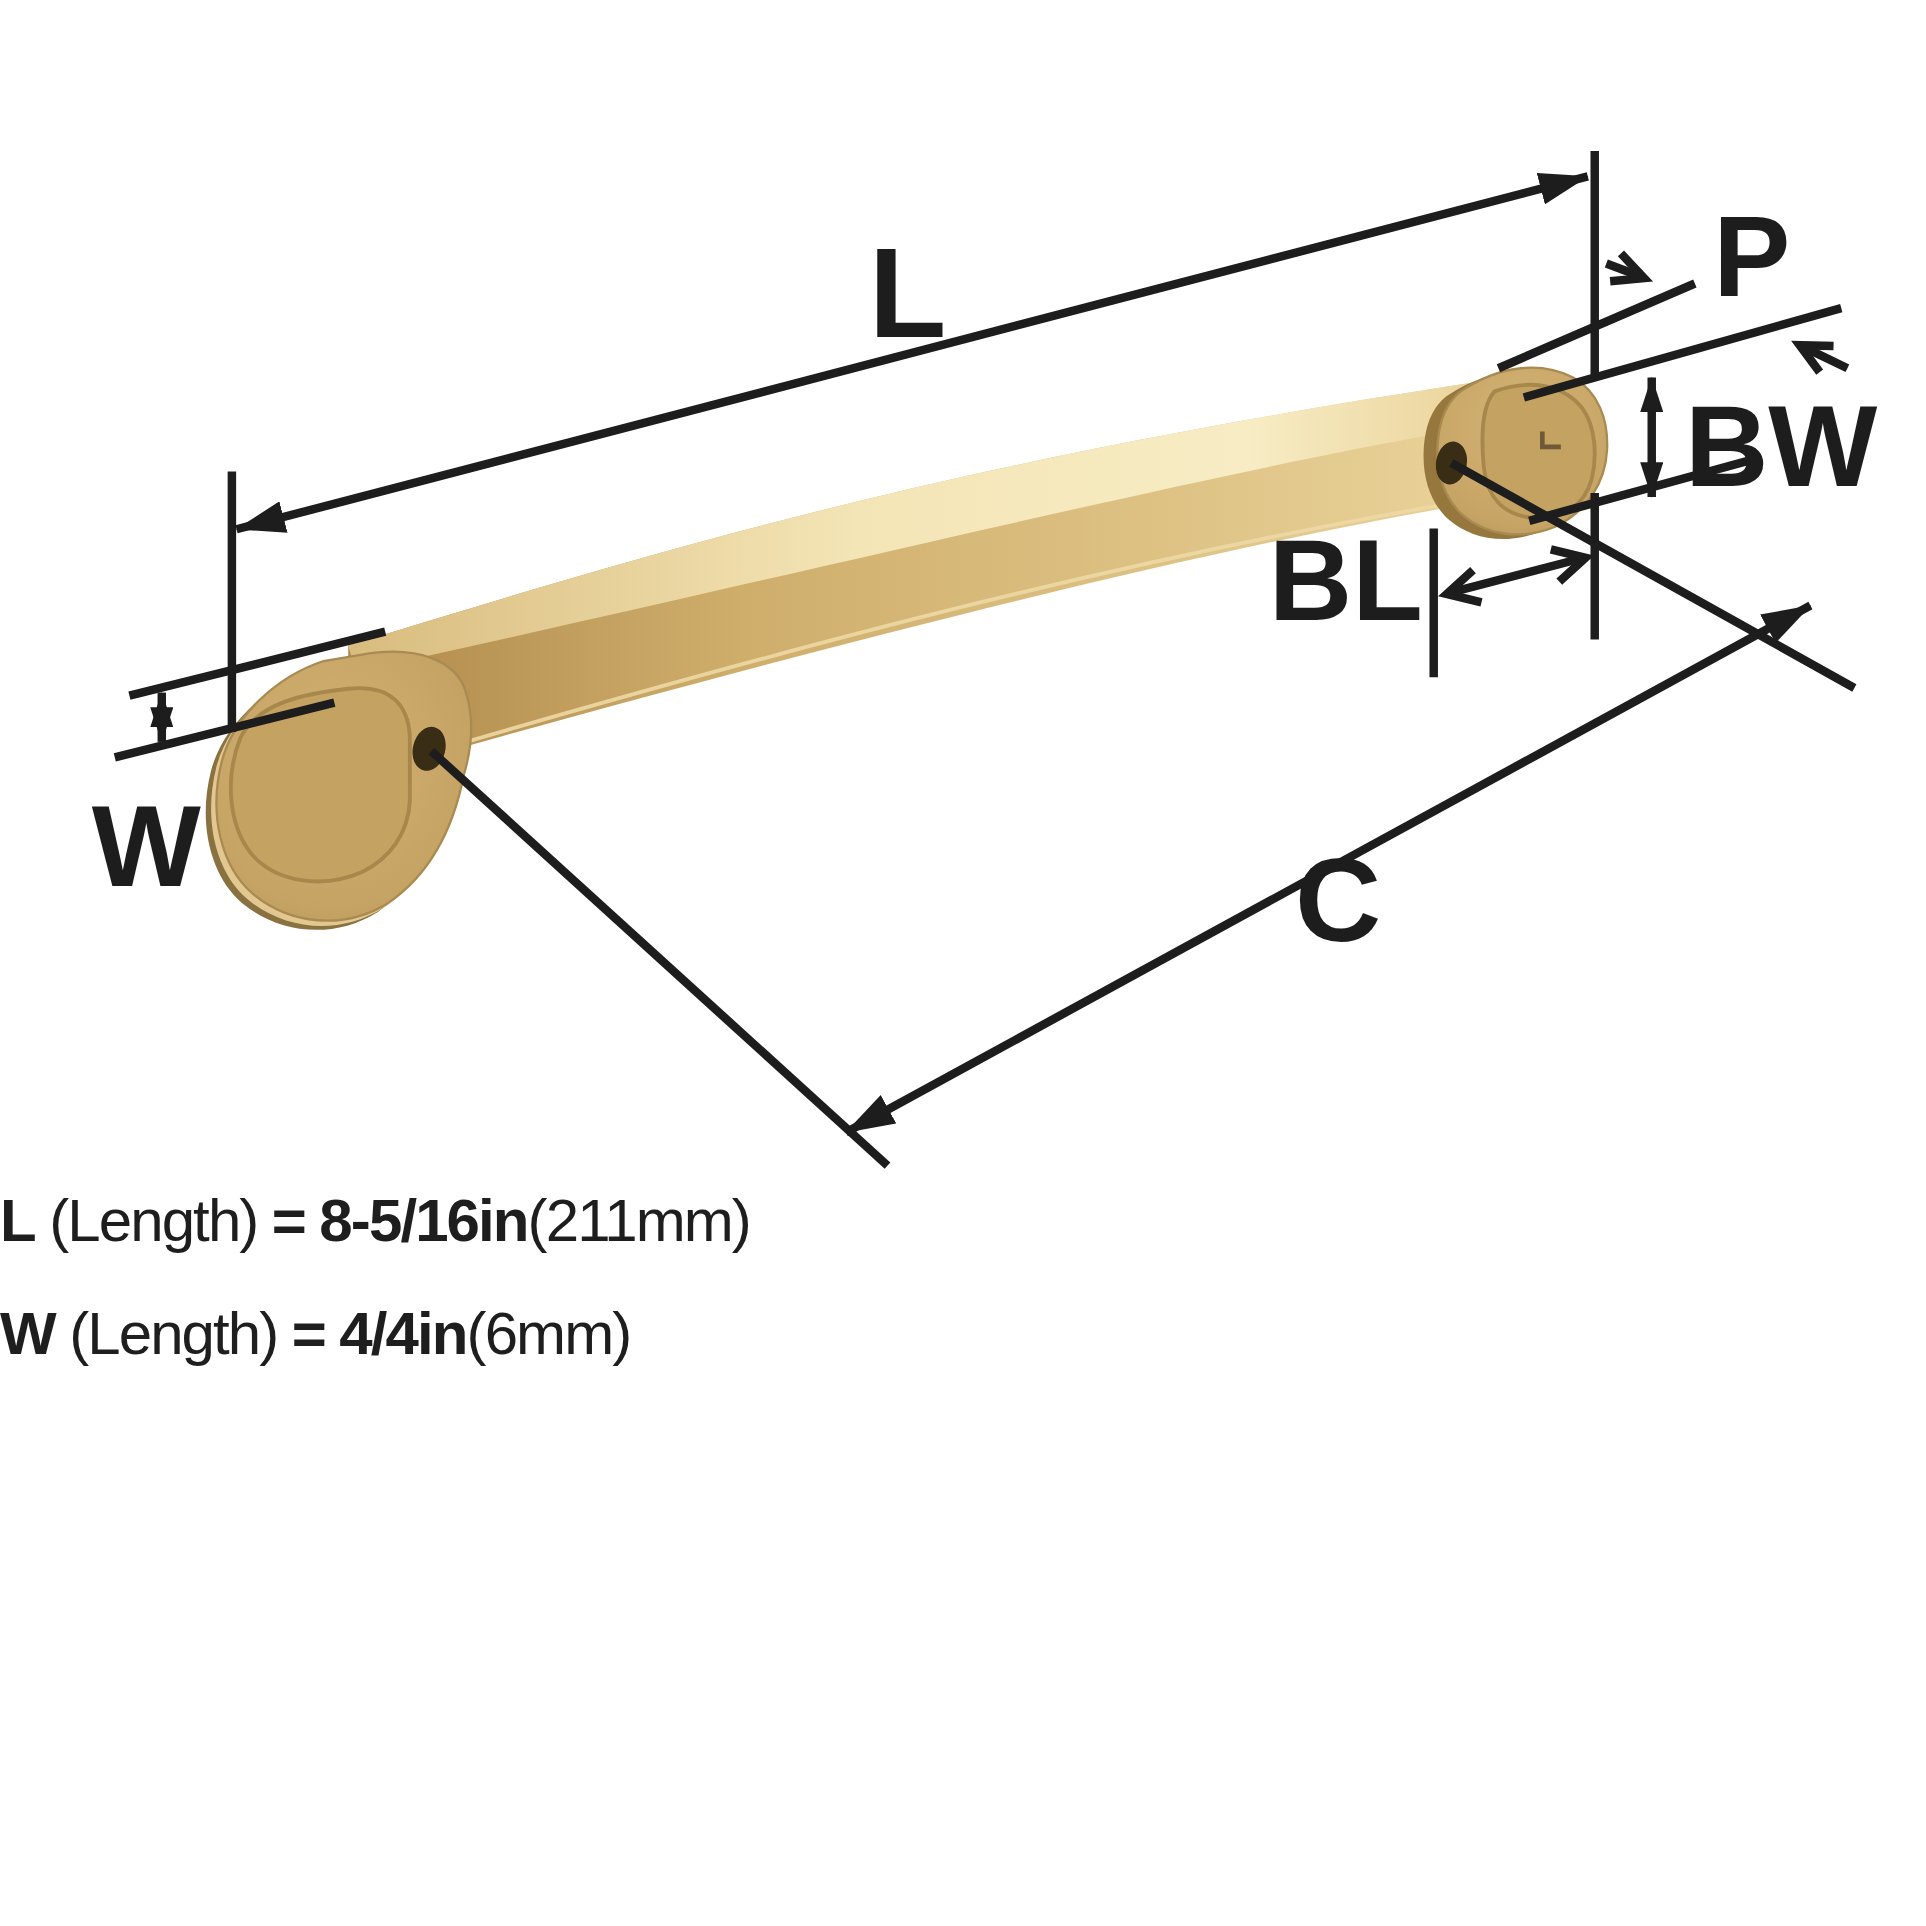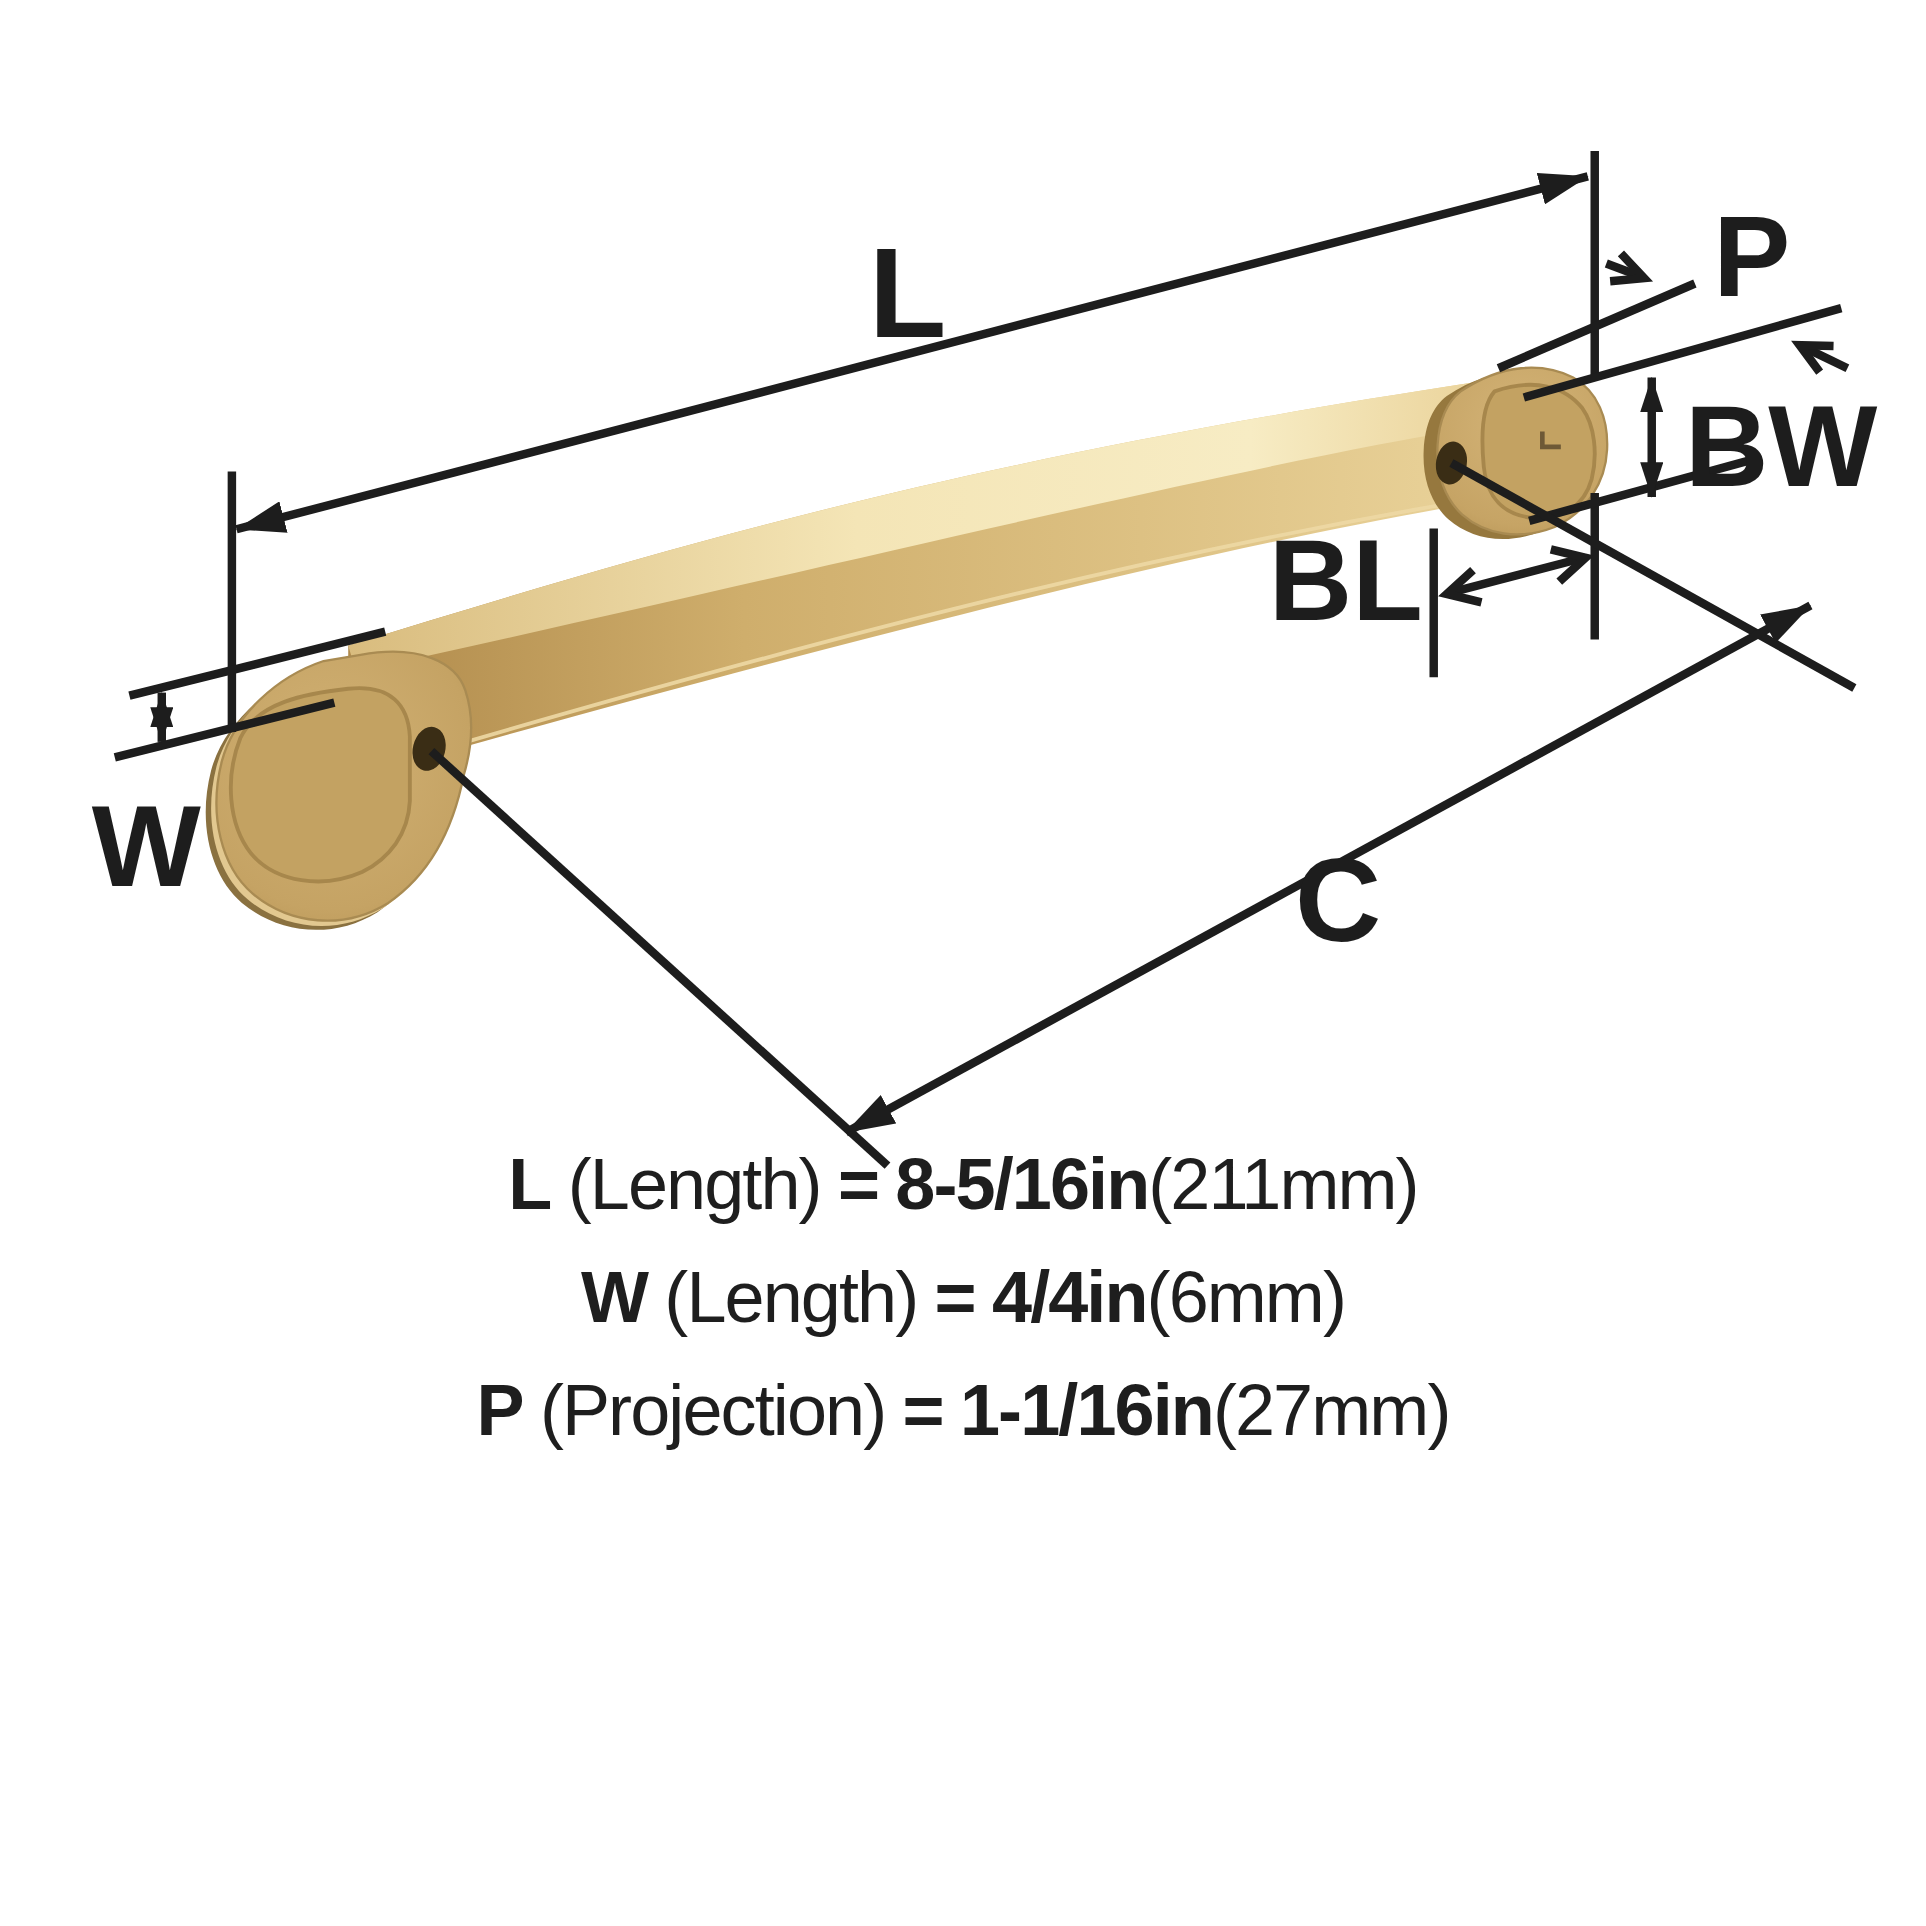--- a/index.html
+++ b/index.html
@@ -12,24 +12,24 @@
   }
   .diagram-svg{position:absolute;left:0;top:0;}
   .dim-label{
     font-family:"Liberation Sans", sans-serif;
     font-weight:bold;
     fill:#1d1d1d;
     text-anchor:middle;
   }
   .spec-list{
     position:absolute;
-    left:0;right:0;top:1128px;
-    text-align:center;
+    left:0;right:0;top:1164px;
+    text-align:left;
     color:#1e1e1e;
-    font-size:72px;
+    font-size:60px;
     letter-spacing:-1.9px;
     line-height:113px;
     white-space:nowrap;
   }
   .spec-line{height:113px;}
   .spec-line .b{font-weight:700;}
   .spec-line .r{font-weight:400;}
   .spec-line .gap{margin-right:0.24em;}
 </style>
 </head>
@@ -147,17 +147,16 @@
       <text class="dim-label" x="2274" y="332" font-size="150" dominant-baseline="central">P</text>
       <text class="dim-label" x="2312" y="578" font-size="150" dominant-baseline="central">BW</text>
       <text class="dim-label" x="1747" y="752" font-size="150" dominant-baseline="central">BL</text>
       <text class="dim-label" x="1737" y="1168" font-size="155" dominant-baseline="central">C</text>
     </g>
   </svg>
 
   <div class="spec-list">
       <div class="spec-line"><span class="b gap">L</span><span class="r gap">(Length)</span><span class="b gap">=</span><span class="b">8-5/16in</span><span class="r">(211mm)</span></div>
       <div class="spec-line"><span class="b gap">W</span><span class="r gap">(Length)</span><span class="b gap">=</span><span class="b">4/4in</span><span class="r">(6mm)</span></div>
-      <div class="spec-line"><span class="b gap">P</span><span class="r gap">(Projection)</span><span class="b gap">=</span><span class="b">1-1/16in</span><span class="r">(27mm)</span></div>
     </div>
 
 </div>
 
 
 </body></html>

